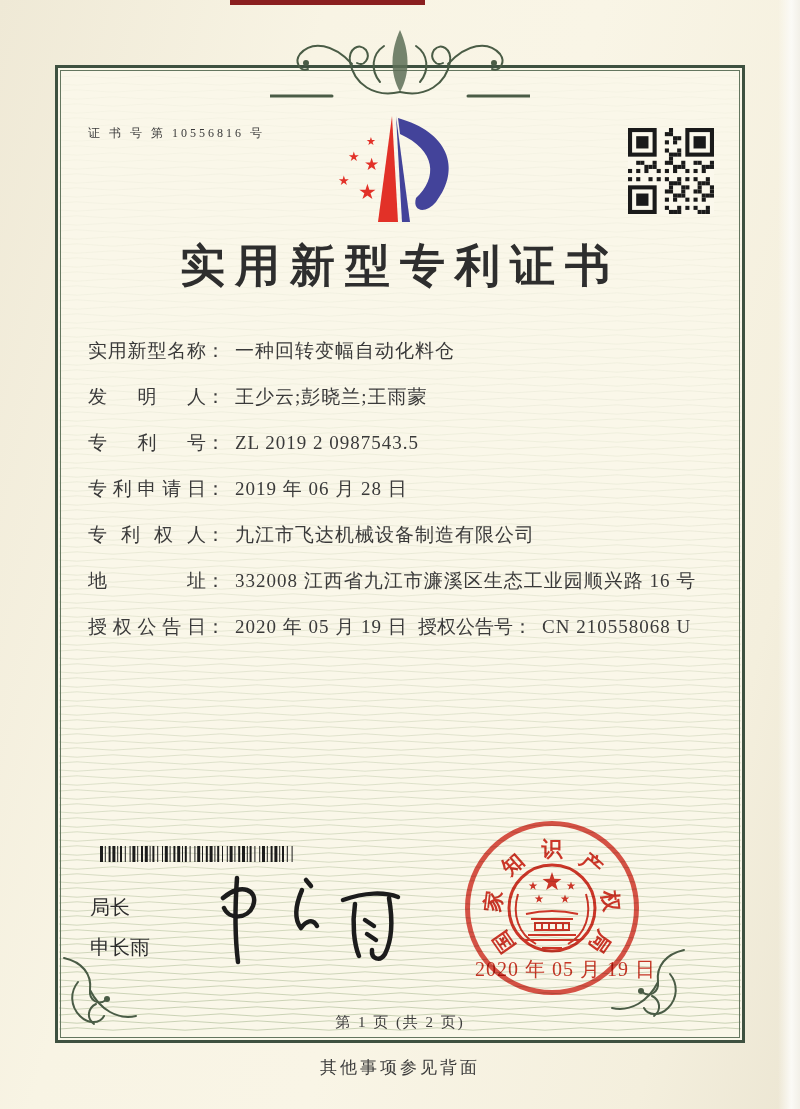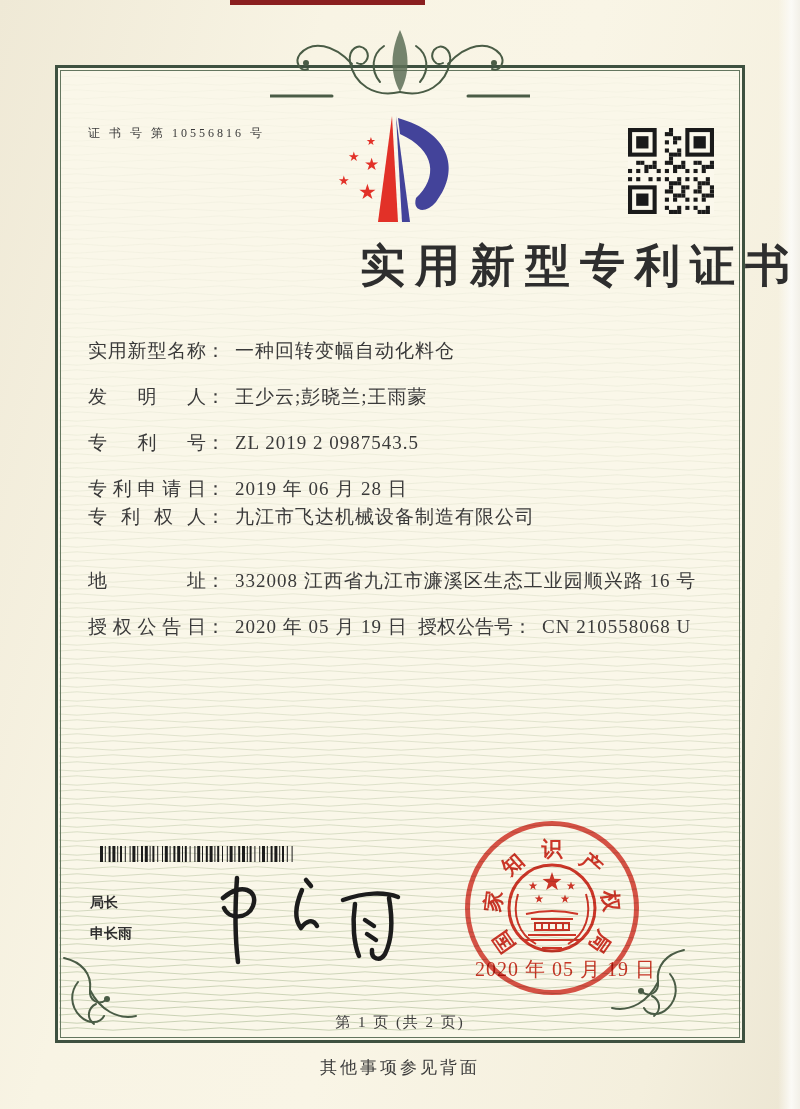--- a/index.html
+++ b/index.html
@@ -16,39 +16,39 @@
   .frame-inner{position:absolute;inset:2px;border:1px solid #64765f;pointer-events:none;}
   .waves{position:absolute;left:1px;top:1px;}
 
   .cert-number{position:absolute;left:88px;top:125px;font-size:12px;letter-spacing:3px;color:#3a3a3a;}
 
   .logo{position:absolute;left:330px;top:110px;width:172px;height:118px;}
   .logo .star{position:absolute;color:#e23128;line-height:1;}
 
   .qr{position:absolute;left:628px;top:128px;width:86px;height:86px;}
 
-  .title{position:absolute;left:0;width:800px;top:236px;text-align:right;
+  .title{position:absolute;left:0;width:800px;top:236px;text-align:center;
     font-size:45px;font-weight:600;letter-spacing:10px;color:#2e2e2e;}
 
   .fields{position:absolute;left:88px;top:0;width:645px;font-size:19px;color:#3a3a3a;}
   .field-row{position:absolute;left:0;white-space:nowrap;}
   .flabel{display:inline-block;width:118px;text-align:justify;text-align-last:justify;vertical-align:bottom;}
   .fcolon{margin-right:10px;}
   .fvalue{letter-spacing:1px;}
   .grant-right{position:absolute;left:330px;top:0;white-space:nowrap;}
   .grant-right .flabel{width:auto;text-align:right;text-align-last:auto;}
 
   .paragraphs{position:absolute;left:85px;top:650px;width:642px;font-size:17.5px;
     line-height:28.5px;color:#3c3c3c;text-align:justify;}
   .paragraphs p{margin:0;text-indent:2em;}
 
   .barcode{position:absolute;left:100px;top:846px;width:196px;height:16px;}
 
   .signer{position:absolute;left:90px;top:894px;font-family:"Liberation Sans","DejaVu Sans",sans-serif;
-    font-weight:bold;font-size:14px;color:#2f2f2f;}
+    font-weight:normal;font-size:20px;color:#2f2f2f;}
   .signer .name{margin-top:13px;}
   .signature{position:absolute;left:205px;top:866px;width:200px;height:108px;}
 
   .seal{position:absolute;left:465px;top:821px;width:164px;height:164px;border-radius:50%;
     border:5px solid rgba(211,54,44,.85);mix-blend-mode:multiply;}
   .seal-char{position:absolute;left:50%;top:50%;font-size:21px;font-weight:bold;color:#d0372b;}
   .seal-emblem{position:absolute;left:50%;top:50%;transform:translate(-50%,-50%);}
   .seal-date{position:absolute;left:468px;top:956px;width:195px;text-align:center;
     font-size:20px;color:#c93829;letter-spacing:1px;mix-blend-mode:multiply;}
 
@@ -369,21 +369,21 @@
     </div>
     <div class="field-row" style="top:384px">
       <span class="flabel">发明人</span><span class="fcolon">：</span><span class="fvalue">王少云;彭晓兰;王雨蒙</span>
     </div>
     <div class="field-row" style="top:430px">
       <span class="flabel">专利号</span><span class="fcolon">：</span><span class="fvalue">ZL 2019 2 0987543.5</span>
     </div>
     <div class="field-row" style="top:476px">
       <span class="flabel">专利申请日</span><span class="fcolon">：</span><span class="fvalue">2019 年 06 月 28 日</span>
     </div>
-    <div class="field-row" style="top:504px">
+    <div class="field-row" style="top:522px">
       <span class="flabel">专利权人</span><span class="fcolon">：</span><span class="fvalue">九江市飞达机械设备制造有限公司</span>
     </div>
     <div class="field-row" style="top:568px">
       <span class="flabel">地址</span><span class="fcolon">：</span><span class="fvalue">332008 江西省九江市濂溪区生态工业园顺兴路 16 号</span>
     </div>
     <div class="field-row" style="top:614px;width:645px">
       <span class="flabel">授权公告日</span><span class="fcolon">：</span><span class="fvalue">2020 年 05 月 19 日</span>
       <span class="grant-right">
         <span class="flabel">授权公告号</span><span class="fcolon">：</span><span class="fvalue">CN 210558068 U</span>
       </span>

